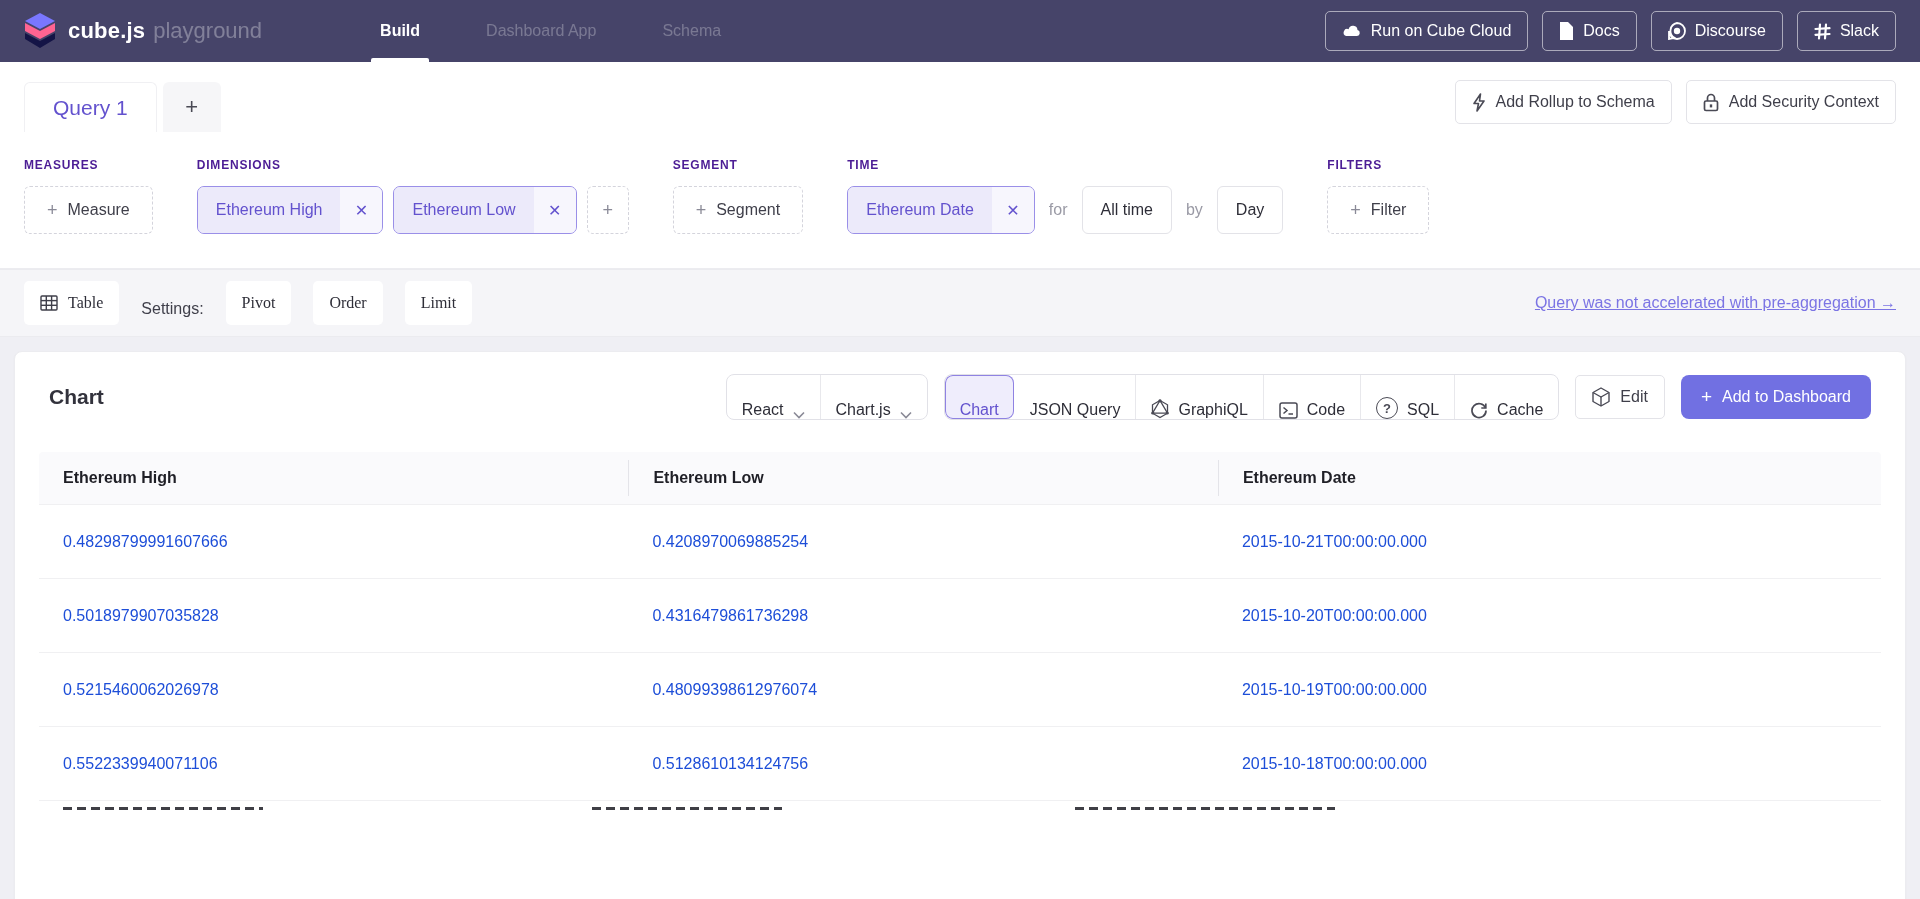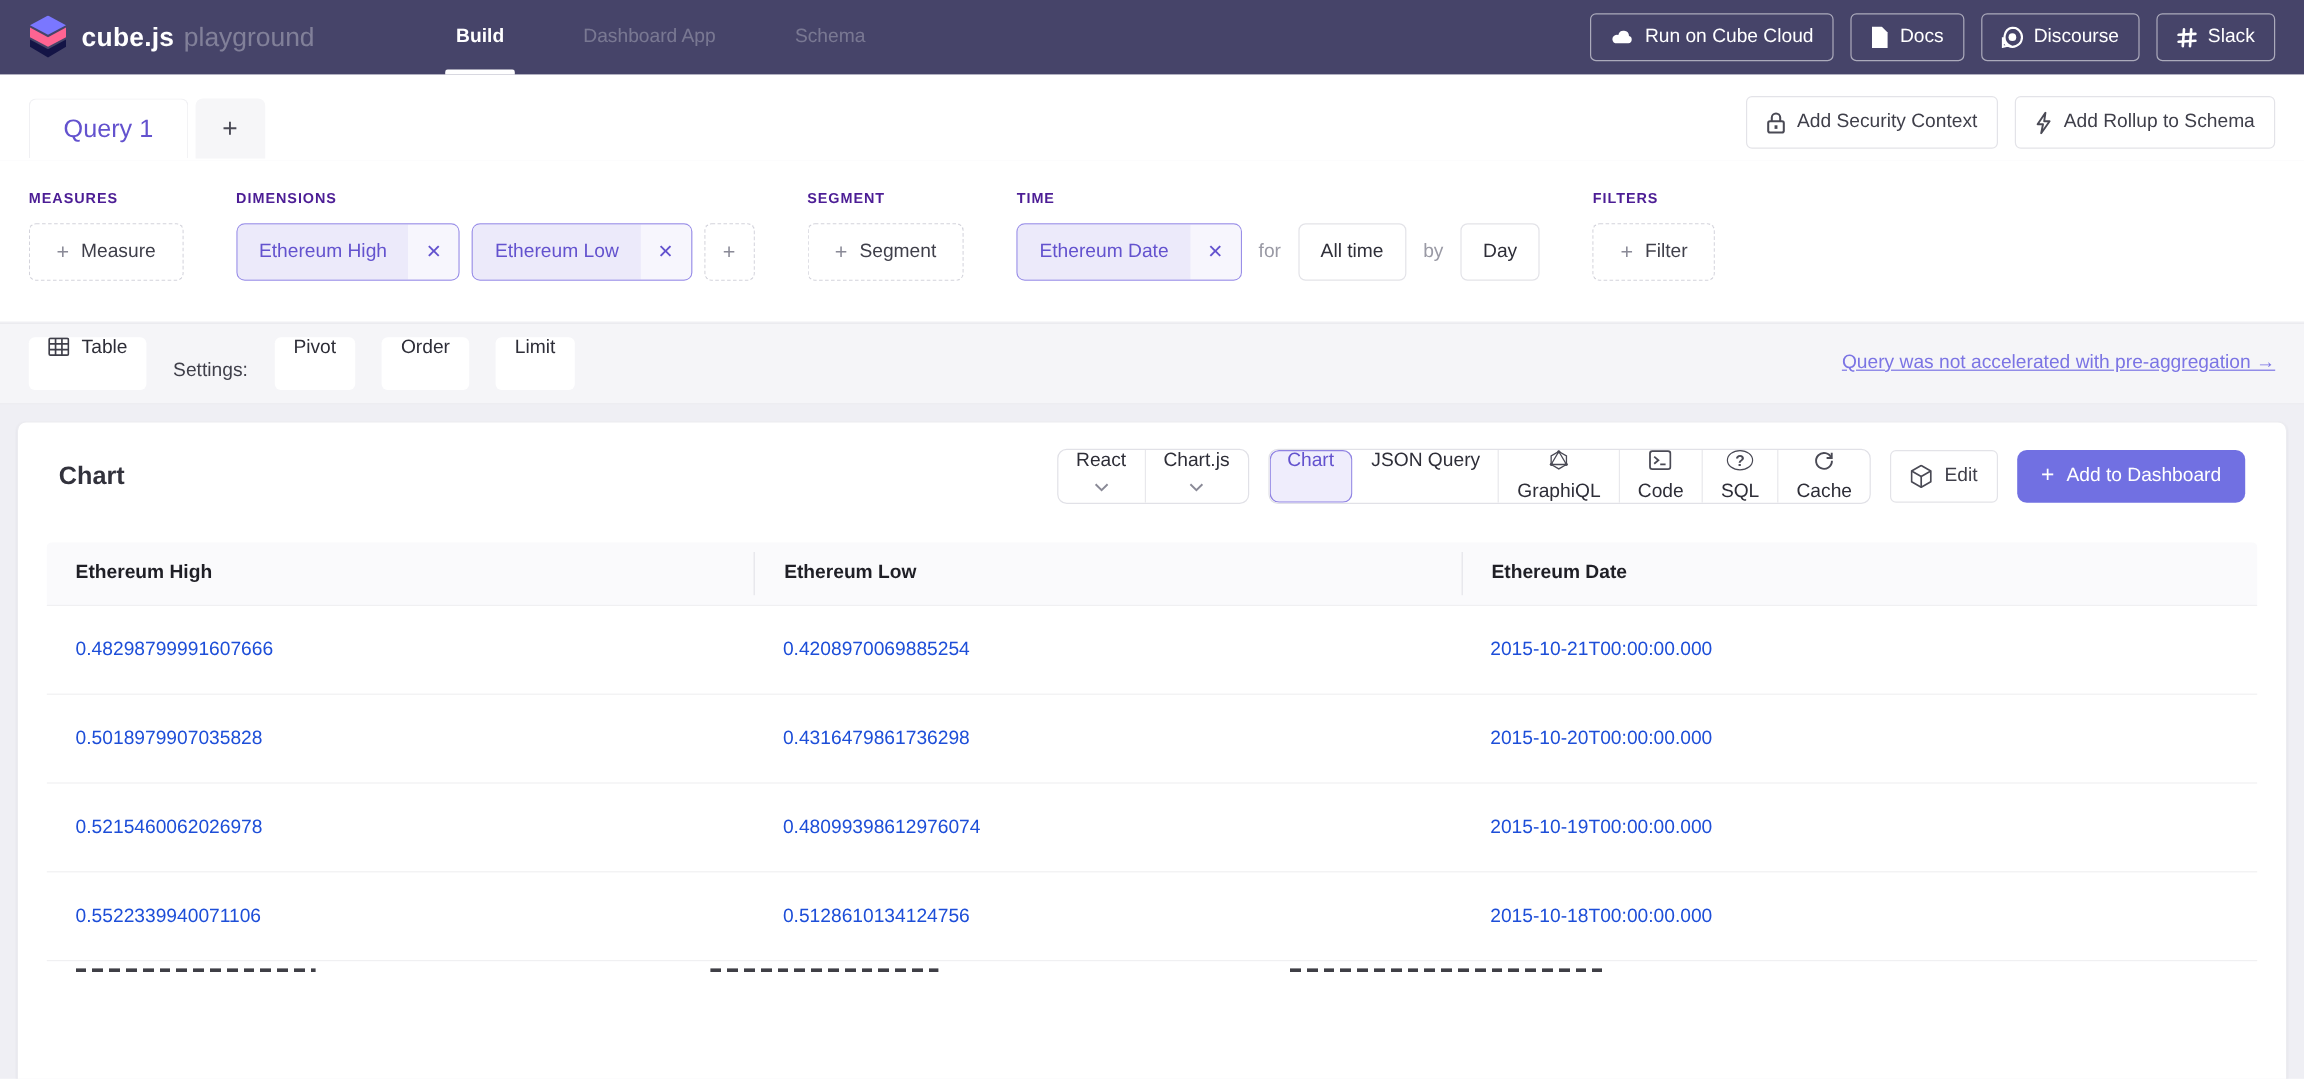--- a/index.html
+++ b/index.html
@@ -75,38 +75,38 @@
   .solid-btn {
     height: 48px; padding: 0 18px; background: #ffffff; border: 1px solid #E3E3E8; border-radius: 6px;
     color: #2E2E38; font-size: 16px; cursor: pointer; font-family: inherit;
   }
   
   .results-toolbar {
     height: 68px; background: #F5F5F8; border-top: 1px solid #EBEBEF; border-bottom: 1px solid #EBEBEF;
     display: flex; align-items: center; padding: 0 24px; gap: 22px;
   }
   .toolbar-btn {
-    display: flex; align-items: flex-start; gap: 10px; height: 44px; padding: 0 16px;
+    display: flex; align-items: center; gap: 10px; height: 44px; padding: 0 16px;
     background: #ffffff; border: none; border-radius: 5px; color: #2E2E38; font-size: 16px;
-    cursor: pointer; font-family: Liberation Sans, sans-serif;
+    cursor: pointer; font-family: Liberation Serif, serif;
   }
   .settings-label { font-size: 16px; color: #3F3F4A; margin-top: 12px; }
   .prequery-link { margin-left: auto; font-size: 16px; color: #7B74E4; text-decoration: underline; cursor: pointer; }
   
   .card {
     margin: 14px 14px 0; background: #ffffff; border: 1px solid #ECECF0; border-radius: 8px;
     height: 557px; overflow: hidden; box-shadow: 0 1px 2px rgba(20,20,40,0.04);
   }
   .card-header { display: flex; align-items: center; padding: 22px 34px 18px; }
   .card-title { font-size: 21px; font-weight: 700; color: #32323C; }
   .card-controls { margin-left: auto; display: flex; align-items: center; gap: 16px; }
   .btn-group { display: flex; border: 1px solid #E1E1E7; border-radius: 8px; background: #ffffff; overflow: hidden; }
   .seg {
-    display: flex; align-items: center; gap: 9px; height: 44px; padding: 0 15px; background: transparent;
-    border: none; border-left: 1px solid #E8E8EC; color: #2E2E38; font-size: 16px; cursor: pointer; font-family: inherit; flex-direction: column;
+    display: flex; align-items: flex-end; gap: 9px; height: 44px; padding: 0 15px; background: transparent;
+    border: none; border-left: 1px solid #E8E8EC; color: #2E2E38; font-size: 16px; cursor: pointer; font-family: inherit;
   }
   .seg:first-child { border-left: none; }
   .seg.active {
     background: #EFEDFC; color: #6352CE; border-radius: 8px;
     box-shadow: inset 0 0 0 1px #8F82E2; border-left-color: transparent;
   }
   .seg.active + .seg { border-left-color: transparent; }
   .primary-btn {
     display: flex; align-items: center; gap: 10px; height: 44px; padding: 0 20px;
     background: #7170E2; border: none; border-radius: 8px; color: #ffffff; font-size: 16px;
@@ -194,32 +194,32 @@
 
 <div class="tabs-row">
   <div class="query-tab">
     <span>Query 1</span>
   </div>
   <button class="add-tab">
     <span>+</span>
   </button>
   <div class="tabs-actions">
     <button class="outline-btn">
+      <svg width="14" height="19" viewBox="0 0 14 19">
+        <path d="M8.5 1 L2 10.5 h4.5 L5 18 L12 8 h-4.5z" fill="none" stroke="#4A4A55" stroke-width="1.6" stroke-linejoin="round"></path>
+      </svg>
+      <span>Add Rollup to Schema</span>
+    </button>
+    <button class="outline-btn">
       <svg width="16" height="19" viewBox="0 0 16 19">
         <rect x="1.5" y="8" width="13" height="9.5" rx="1.5" fill="none" stroke="#4A4A55" stroke-width="1.7"></rect>
         <path d="M4.5 8 V5 a3.5 3.5 0 0 1 7 0 V8" fill="none" stroke="#4A4A55" stroke-width="1.7"></path>
         <rect x="6.8" y="11.4" width="2.4" height="3" fill="#4A4A55"></rect>
       </svg>
       <span>Add Security Context</span>
-    </button>
-    <button class="outline-btn">
-      <svg width="14" height="19" viewBox="0 0 14 19">
-        <path d="M8.5 1 L2 10.5 h4.5 L5 18 L12 8 h-4.5z" fill="none" stroke="#4A4A55" stroke-width="1.6" stroke-linejoin="round"></path>
-      </svg>
-      <span>Add Rollup to Schema</span>
     </button>
   </div>
 </div>
 
 <div class="builder">
   <div class="section">
     <div class="section-label">MEASURES</div>
     <div class="section-controls">
       <button class="dashed-btn">
         <span class="plus">+</span>

